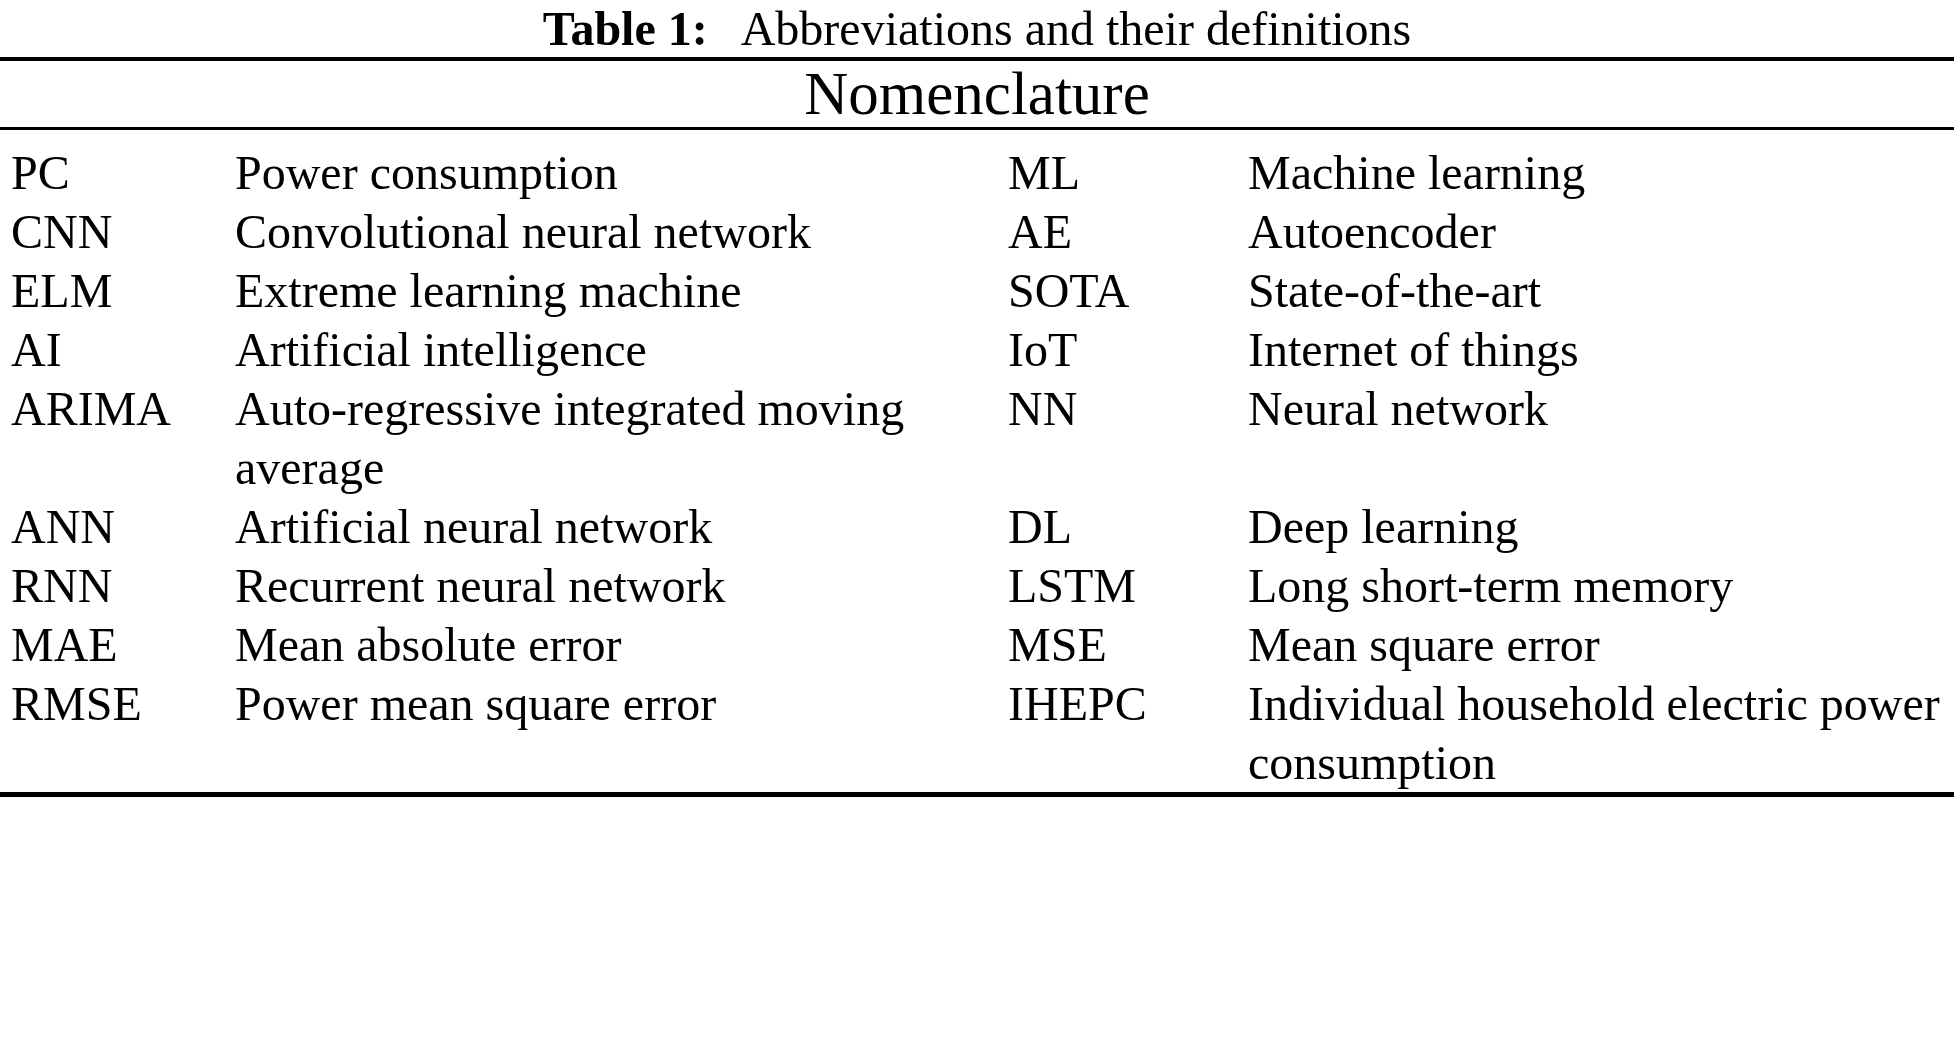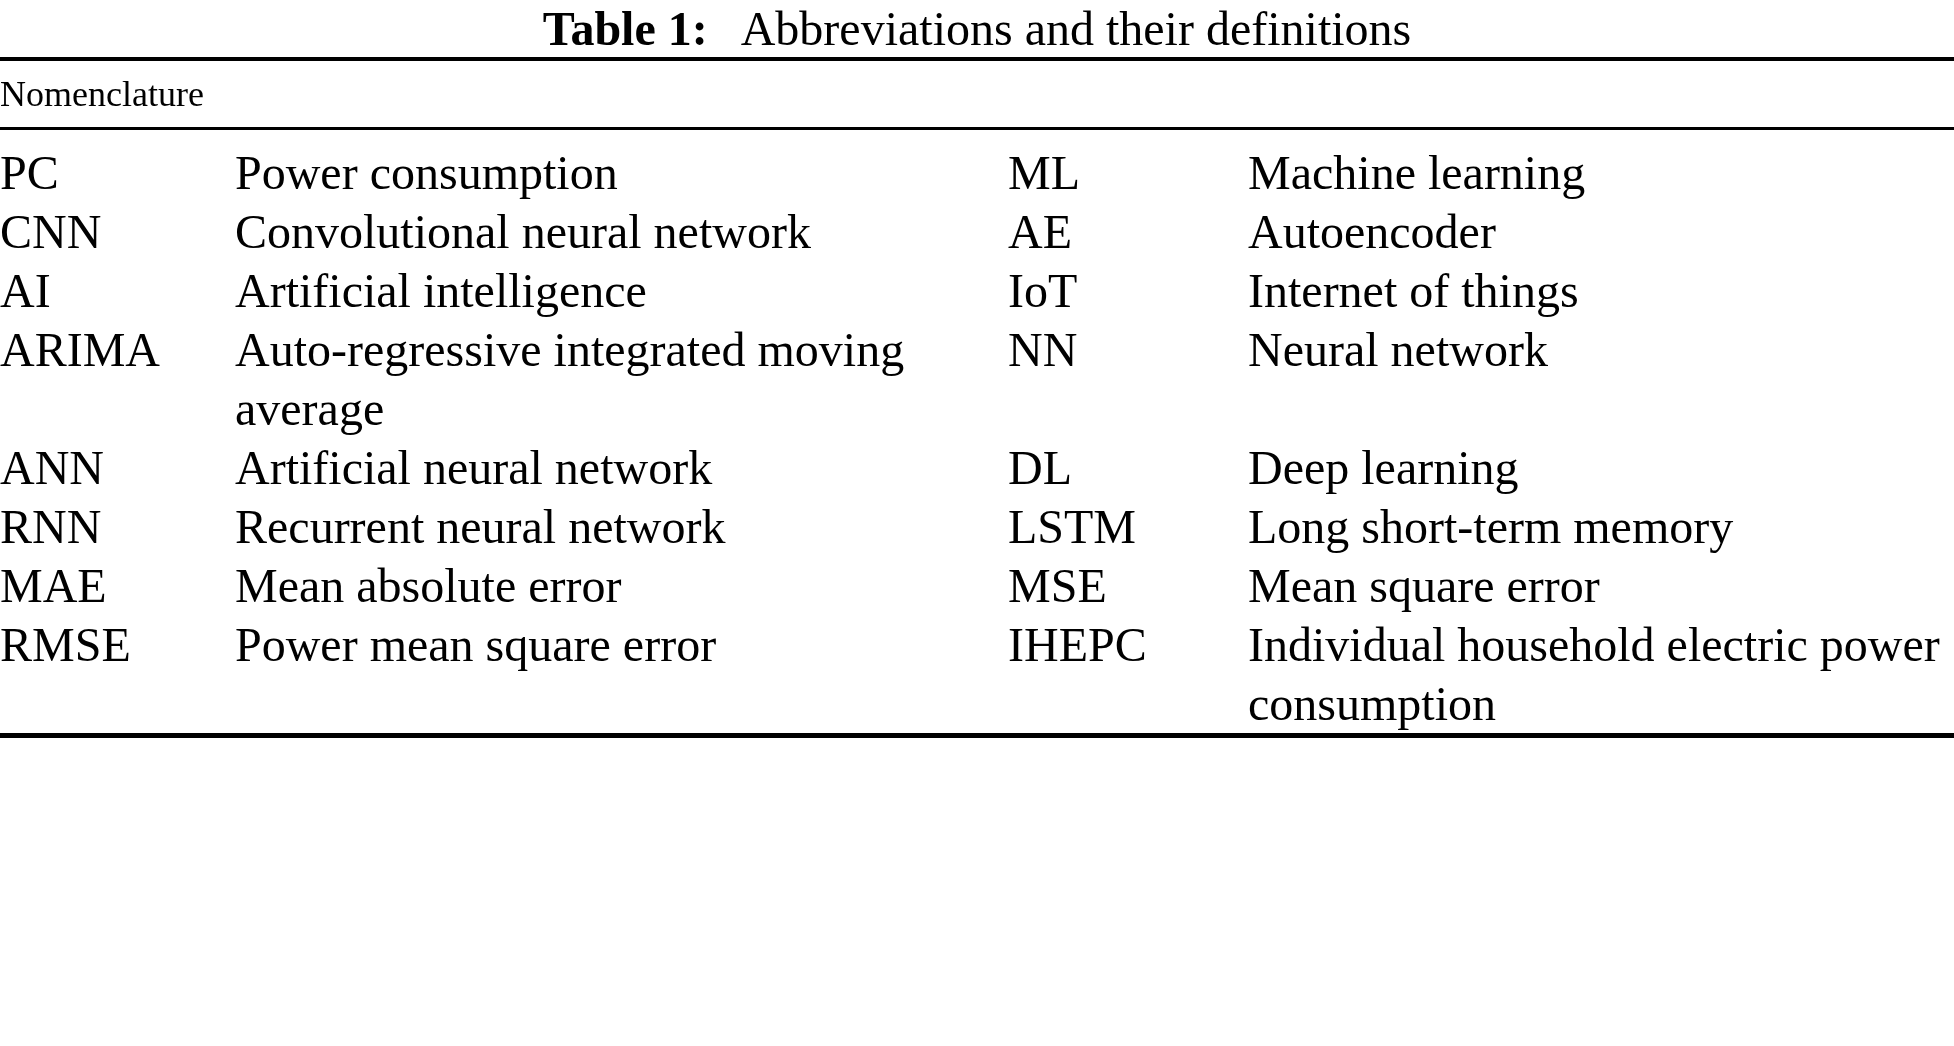--- a/index.html
+++ b/index.html
@@ -24,36 +24,37 @@
     font-weight: bold;
     margin-right: 33px;
   }
   .rule { background: #000000; width: 100%; }
   .rule-top { height: 4px; }
   .rule-mid { height: 3px; }
   .rule-bottom { height: 5px; }
   .section-header {
     height: 66px;
     line-height: 66px;
-    font-size: 36px;
+    text-align: center;
+    font-size: 61px;
   }
   table.nomenclature {
     width: 100%;
     border-collapse: collapse;
     table-layout: fixed;
     margin-top: 13px;
   }
   table.nomenclature td {
     vertical-align: top;
     font-size: 48px;
     line-height: 59px;
     white-space: pre; 
     overflow: hidden;
   }
-  td.abbr-left { padding-left: 0; }
+  td.abbr-left { padding-left: 11px; }
 </style>
 </head>
 <body>
 
 <div class="page">
 
   <div class="caption"><span class="caption-label">Table 1:</span><span>Abbreviations and their definitions</span></div>
 
   <div class="rule rule-top"></div>
 
@@ -73,20 +74,26 @@
     <td class="abbr-left">PC</td>
     <td class="def-left">Power consumption</td>
     <td class="abbr-right">ML</td>
     <td class="def-right">Machine learning</td>
   </tr>
         <tr>
     <td class="abbr-left">CNN</td>
     <td class="def-left">Convolutional neural network</td>
     <td class="abbr-right">AE</td>
     <td class="def-right">Autoencoder</td>
+  </tr>
+        <tr>
+    <td class="abbr-left">ELM</td>
+    <td class="def-left">Extreme learning machine</td>
+    <td class="abbr-right">SOTA</td>
+    <td class="def-right">State-of-the-art</td>
   </tr>
         <tr>
     <td class="abbr-left">AI</td>
     <td class="def-left">Artificial intelligence</td>
     <td class="abbr-right">IoT</td>
     <td class="def-right">Internet of things</td>
   </tr>
         <tr>
     <td class="abbr-left">ARIMA</td>
     <td class="def-left">Auto-regressive integrated moving

